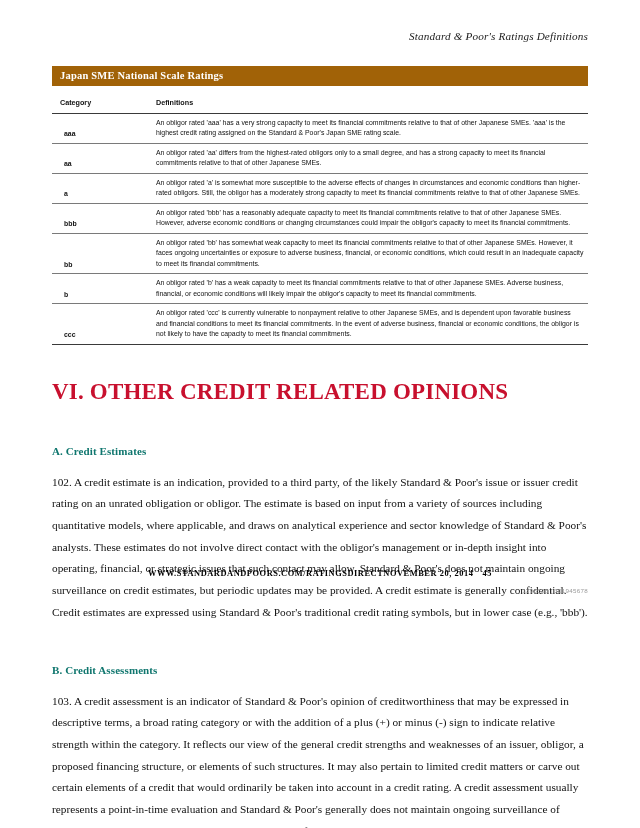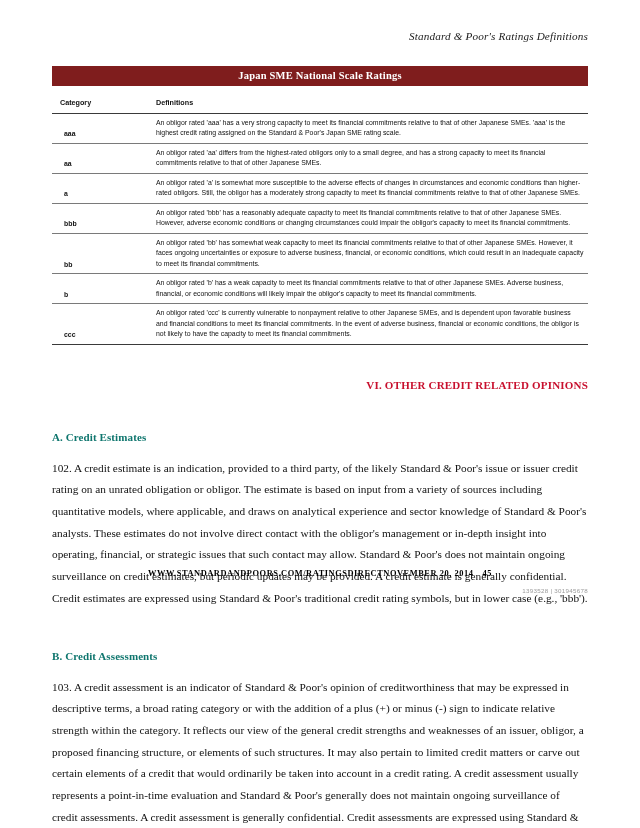--- a/index.html
+++ b/index.html
@@ -40,28 +40,27 @@
   }
   .table-label {
     font-family: "Liberation Sans", sans-serif;
     font-weight: bold;
     font-size: 8.6px;
     letter-spacing: 0.1px;
     color: #000;
     padding-bottom: 3px;
   }
   .table-title-bar {
-    background: #7f1d1d;
+    background: #a16207;
     color: #ffffff;
     font-family: "Liberation Serif", serif;
     font-weight: bold;
     font-size: 10.5px;
     letter-spacing: 0.2px;
     padding: 4px 8px 5px 8px;
-    text-align: center;
   }
   table.ratings {
     width: 100%;
     border-collapse: collapse;
     font-family: "Liberation Sans", sans-serif;
     font-size: 6.9px;
     line-height: 1.52;
     color: #111;
   }
   table.ratings th {
@@ -90,24 +89,23 @@
   }
   table.ratings td.def p {
     margin: 0;
   }
 
   
   h1.section {
     color: #C8102E;
     font-family: "Liberation Serif", serif;
     font-weight: bold;
-    font-size: 11px;
+    font-size: 23px;
     letter-spacing: 0.2px;
     margin: 34px 0 0 0;
-    text-align: right;
   }
   h2.subsection {
     color: #0f766e;
     font-family: "Liberation Serif", serif;
     font-weight: bold;
     font-size: 11px;
     letter-spacing: 0.1px;
     margin: 40px 0 0 0;
   }
 

